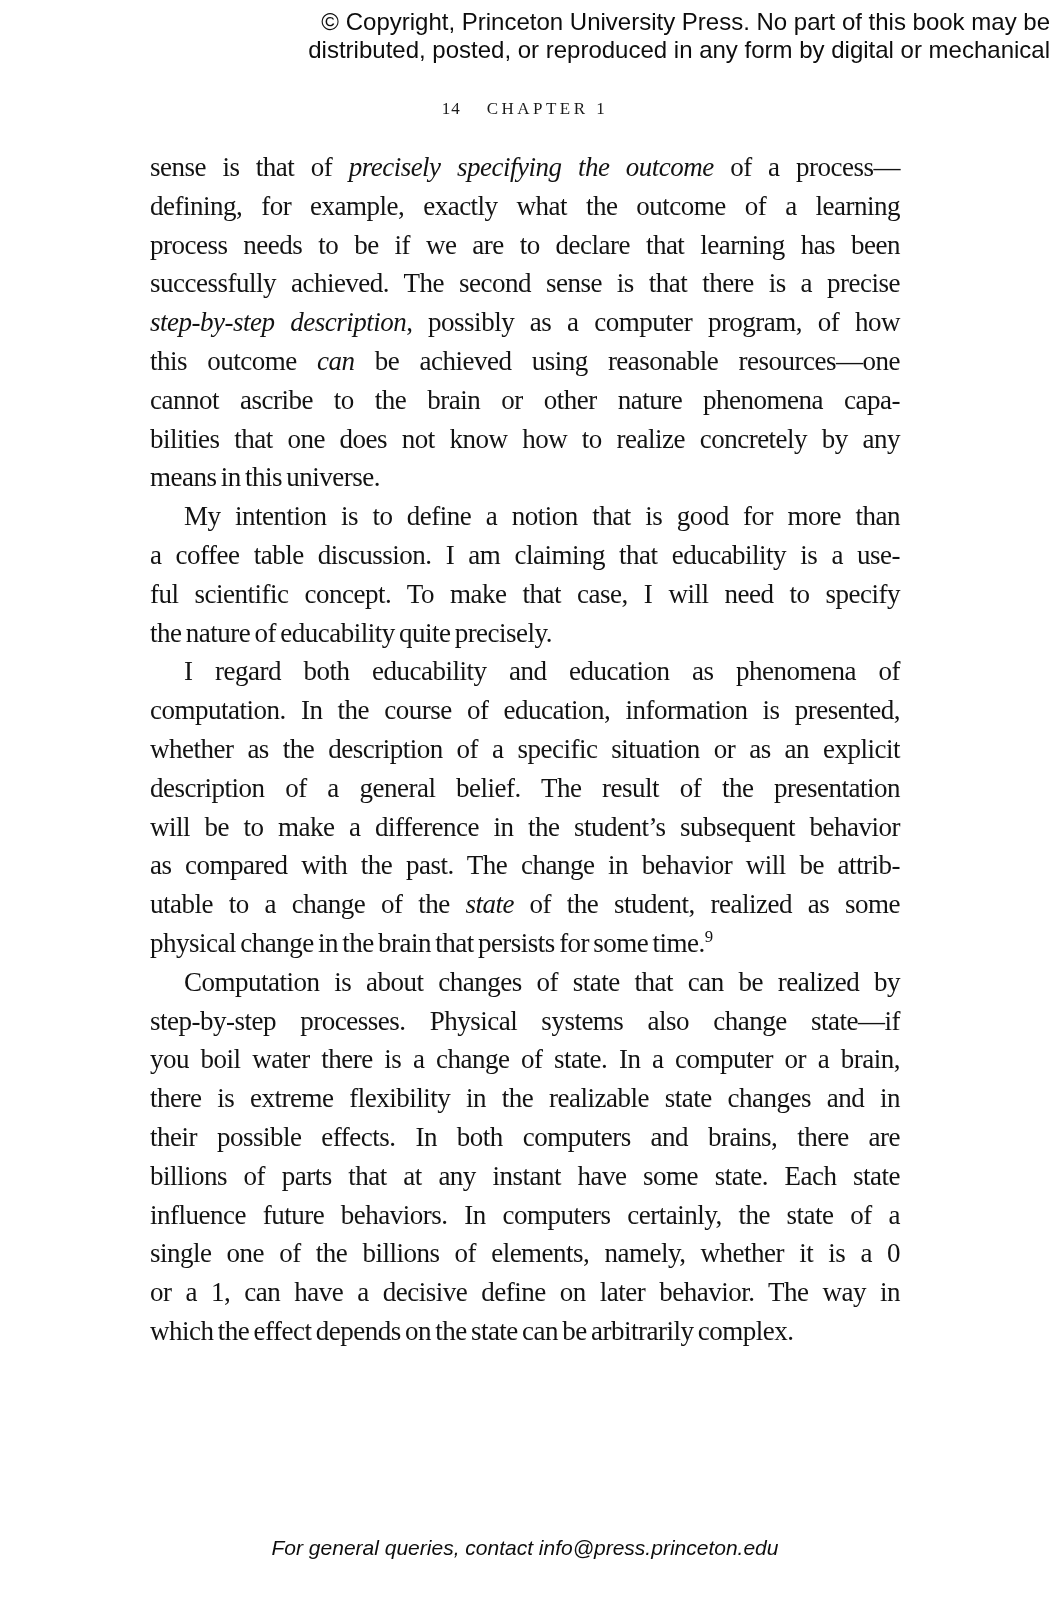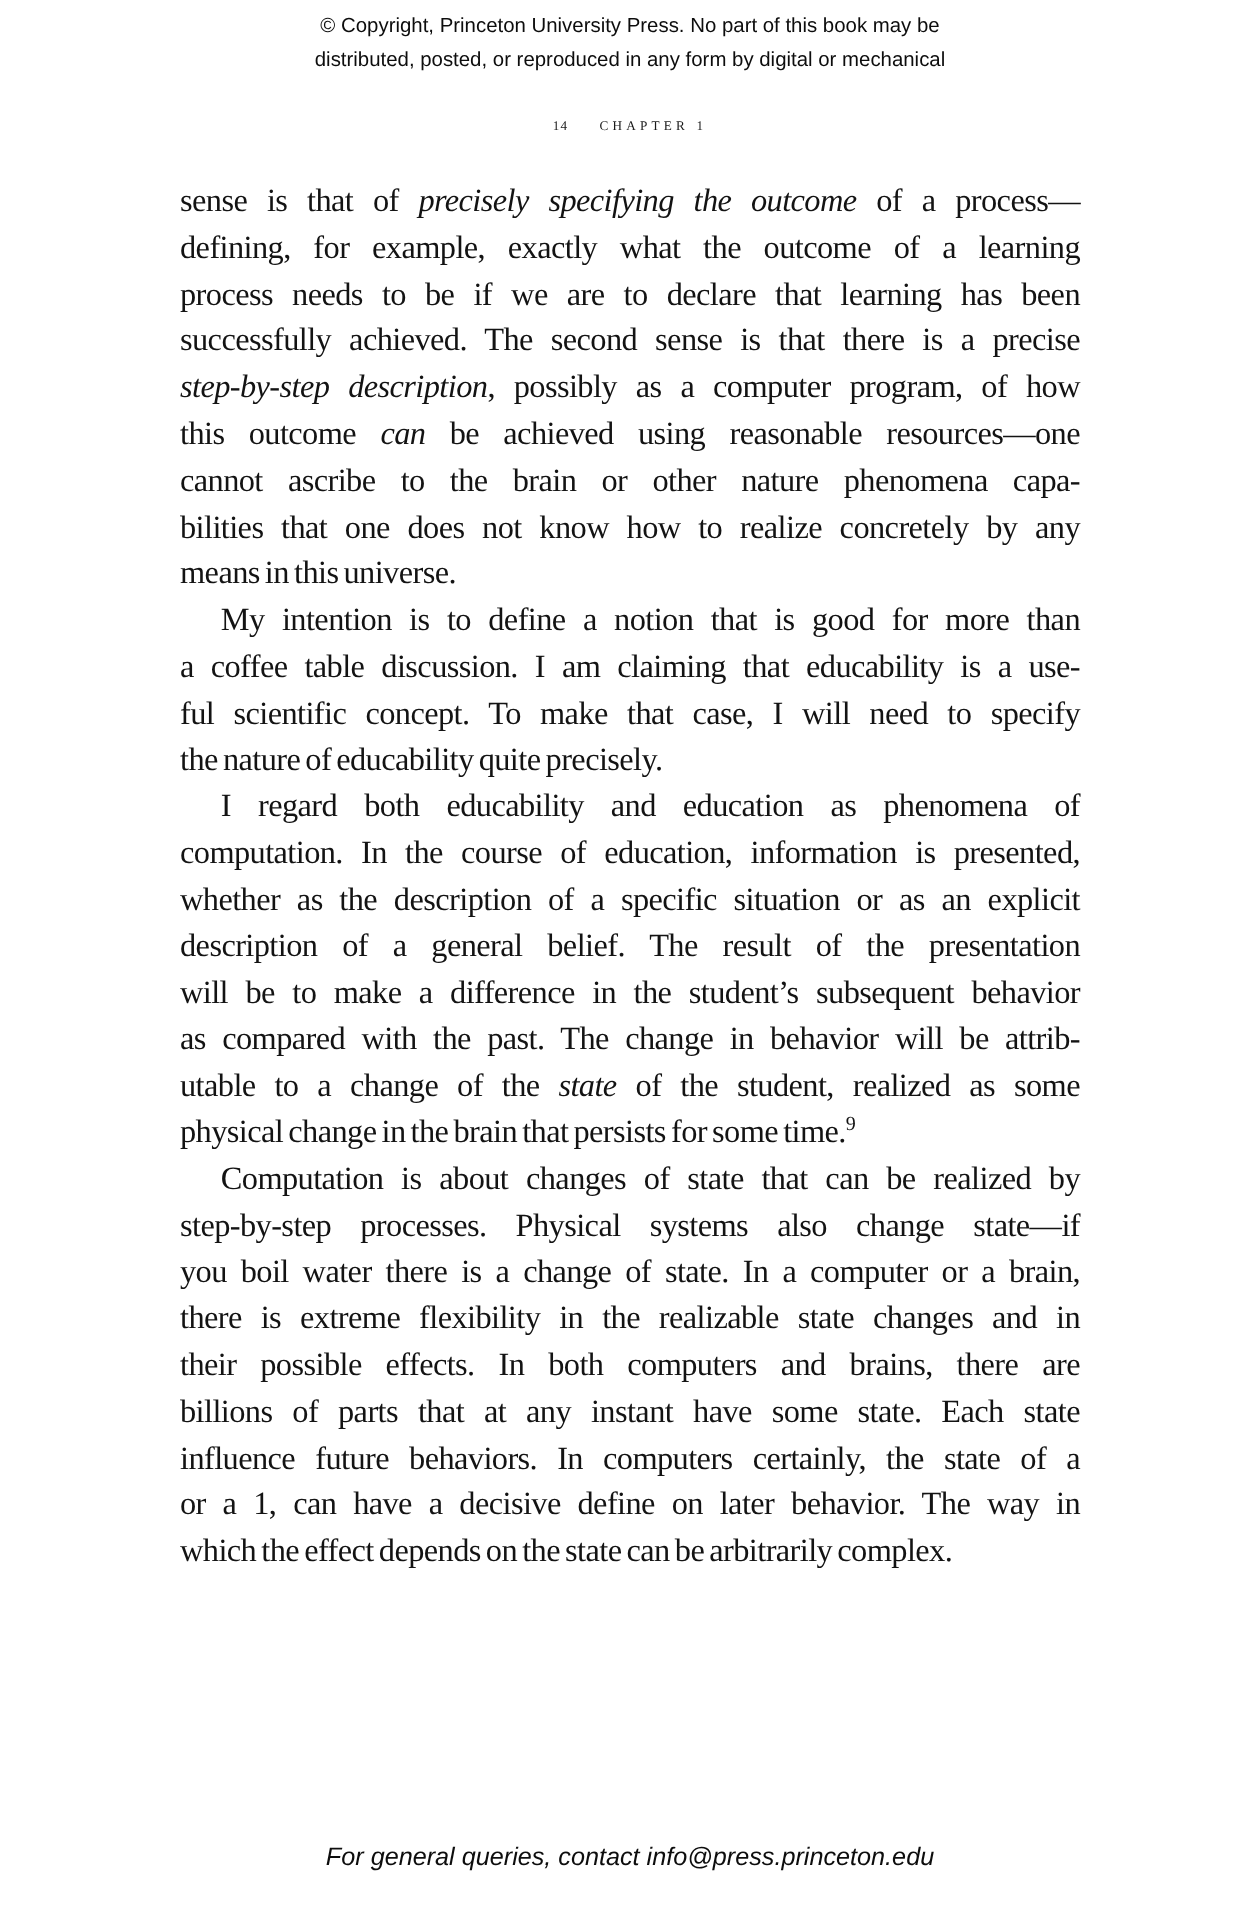--- a/index.html
+++ b/index.html
@@ -10,34 +10,34 @@
     margin: 0 auto;
     background: #ffffff;
     color: #141414;
     overflow: hidden;
   }
   .copyright {
     position: absolute;
     top: 8px;
     left: 0;
     width: 100%;
-    text-align: center;
+    text-align: right;
     font-family: "Liberation Sans", sans-serif;
-    font-size: 17px;
+    font-size: 24px;
     line-height: 28px;
     color: #0d0d0d;
   }
   .running-head {
     position: absolute;
     top: 99px;
     left: 0;
     width: 100%;
     text-align: center;
     font-family: "Liberation Serif", serif;
-    font-size: 11px;
+    font-size: 17px;
     color: #1a1a1a;
   }
   .running-head .pagenum {
     letter-spacing: 1px;
     margin-right: 26px;
   }
   .running-head .chapter {
     letter-spacing: 3.5px;
   }
   .textblock {
@@ -105,19 +105,20 @@
       <div class="line just"><span>as compared with the past. The change in behavior will be attrib-</span></div>
       <div class="line just"><span>utable to a change of the </span><span class="it">state</span><span> of the student, realized as some</span></div>
       <div class="line last"><span>physical change in the brain that persists for some time.</span><span class="sup">9</span></div>
       <div class="line just indent"><span>Computation is about changes of state that can be realized by</span></div>
       <div class="line just"><span>step-by-step processes. Physical systems also change state—if</span></div>
       <div class="line just"><span>you boil water there is a change of state. In a computer or a brain,</span></div>
       <div class="line just"><span>there is extreme flexibility in the realizable state changes and in</span></div>
       <div class="line just"><span>their possible effects. In both computers and brains, there are</span></div>
       <div class="line just"><span>billions of parts that at any instant have some state. Each state</span></div>
       <div class="line just"><span>influence future behaviors. In computers certainly, the state of a</span></div>
+      <div class="line just"><span>single one of the billions of elements, namely, whether it is a 0</span></div>
       <div class="line just"><span>or a 1, can have a decisive define on later behavior. The way in</span></div>
       <div class="line last"><span>which the effect depends on the state can be arbitrarily complex.</span></div>
     </div>
 
   <div class="footer">For general queries, contact info@press.princeton.edu</div>
 
 </div>
 
 </body></html>

